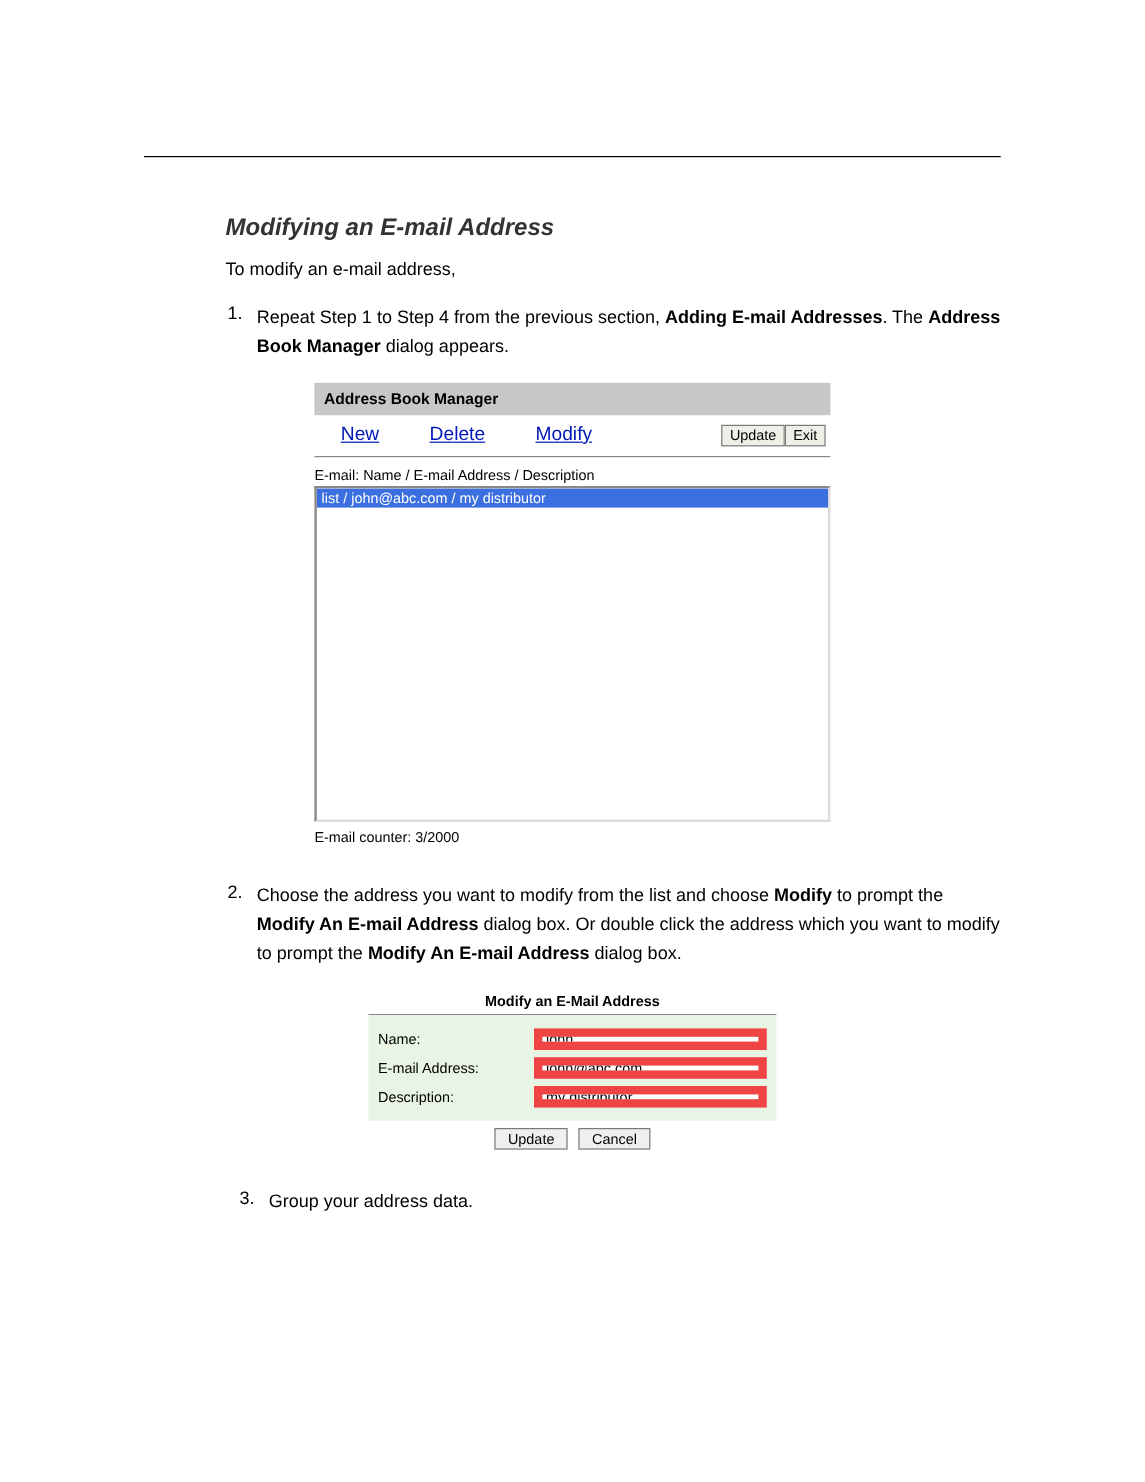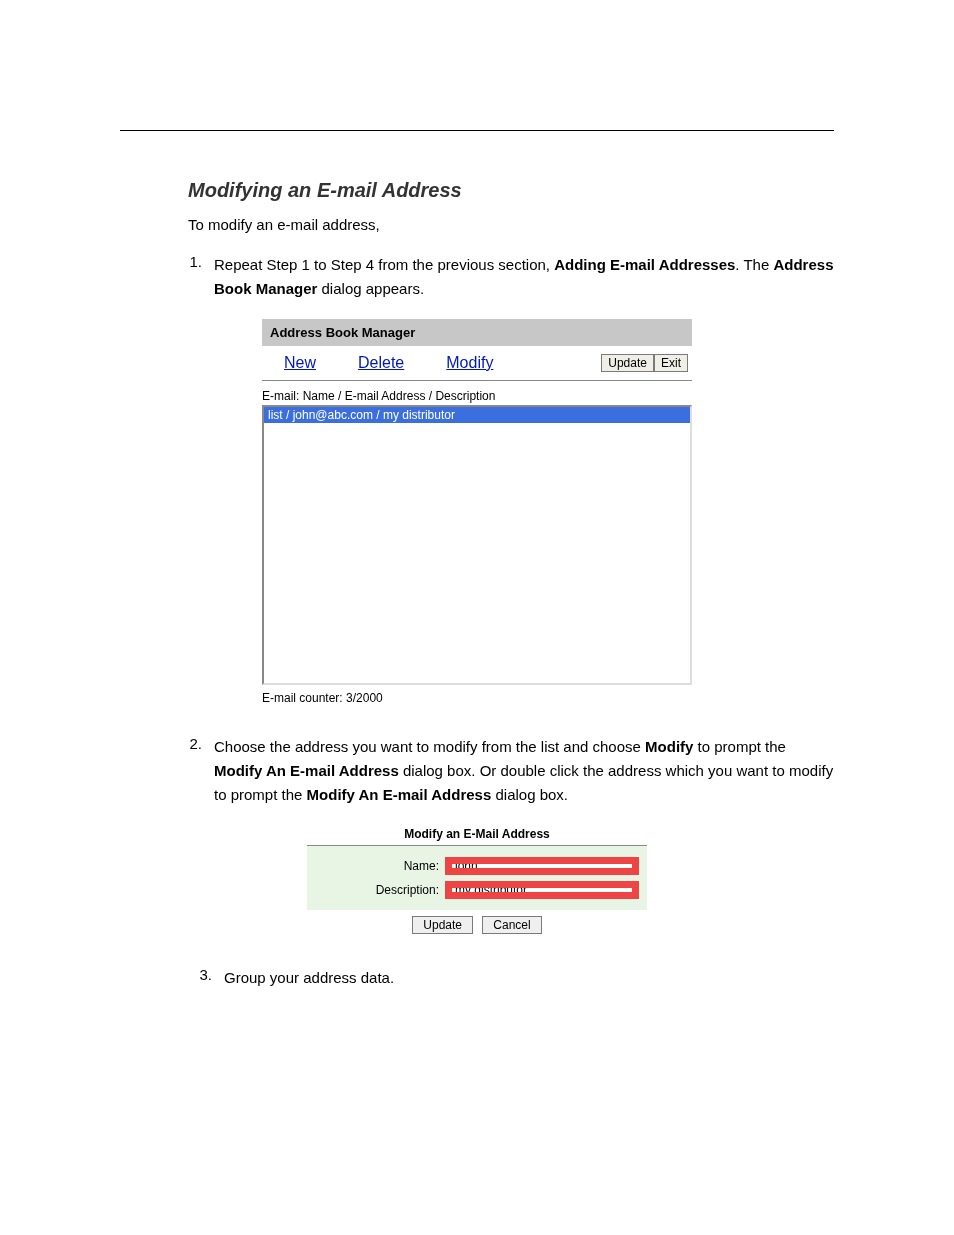--- a/index.html
+++ b/index.html
@@ -143,22 +143,21 @@
     background: #e8f4e4;
     padding: 8px 0 8px 0;
   }
   .mod .frow {
     display: flex;
     align-items: center;
     padding: 3px 8px;
   }
   .mod .frow label {
     width: 130px;
-    text-align: right;
-    padding-right: 6px;
+    padding-right: 18px;
     font-size: 12px;
   }
   .mod .frow input {
     flex: 1;
     border: 7px solid #ef4444;
     background: #fff;
     font-size: 12px;
     padding: 1px 3px;
     height: 18px;
   }
@@ -224,20 +223,24 @@
 
   <div class="shot-wrap">
     <div class="mod">
       <div class="hdr">Modify an E-Mail Address</div>
       <div class="formarea">
         <div class="frow">
           <label>Name:</label>
           <input type="text" value="john" style="">
         </div>
         <div class="frow">
+          <label>E-mail Address:</label>
+          <input type="text" value="john@abc.com" style="">
+        </div>
+        <div class="frow">
           <label>Description:</label>
           <input type="text" value="my distributor" style="">
         </div>
       </div>
       <div class="btnrow">
         <button>Update</button>
         <button>Cancel</button>
       </div>
     </div>
   </div>

